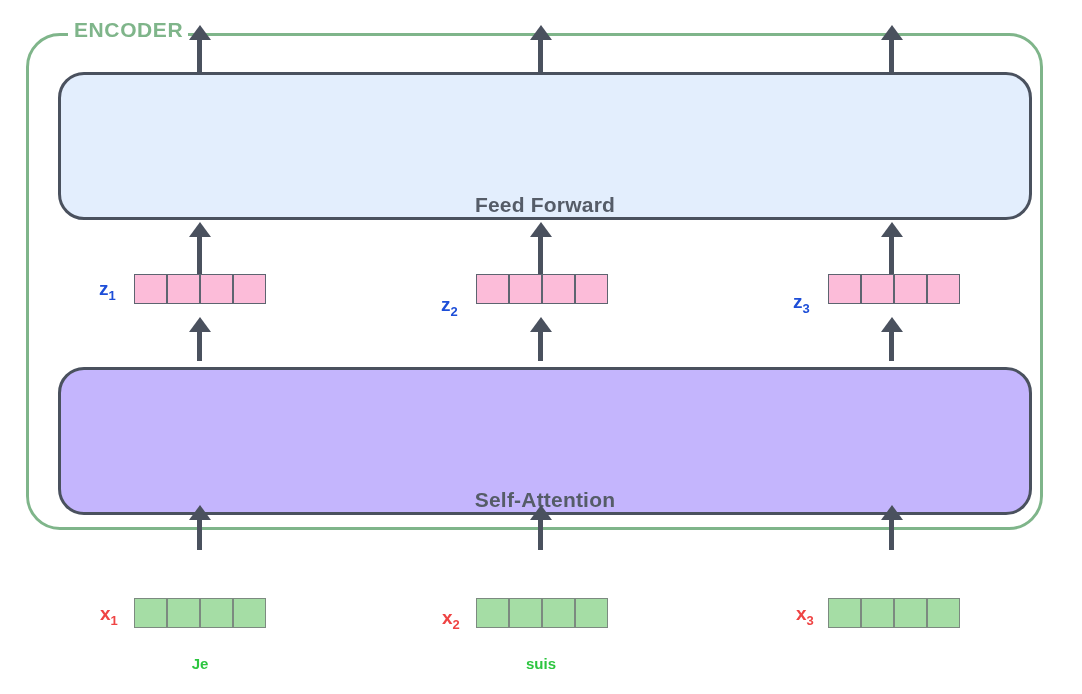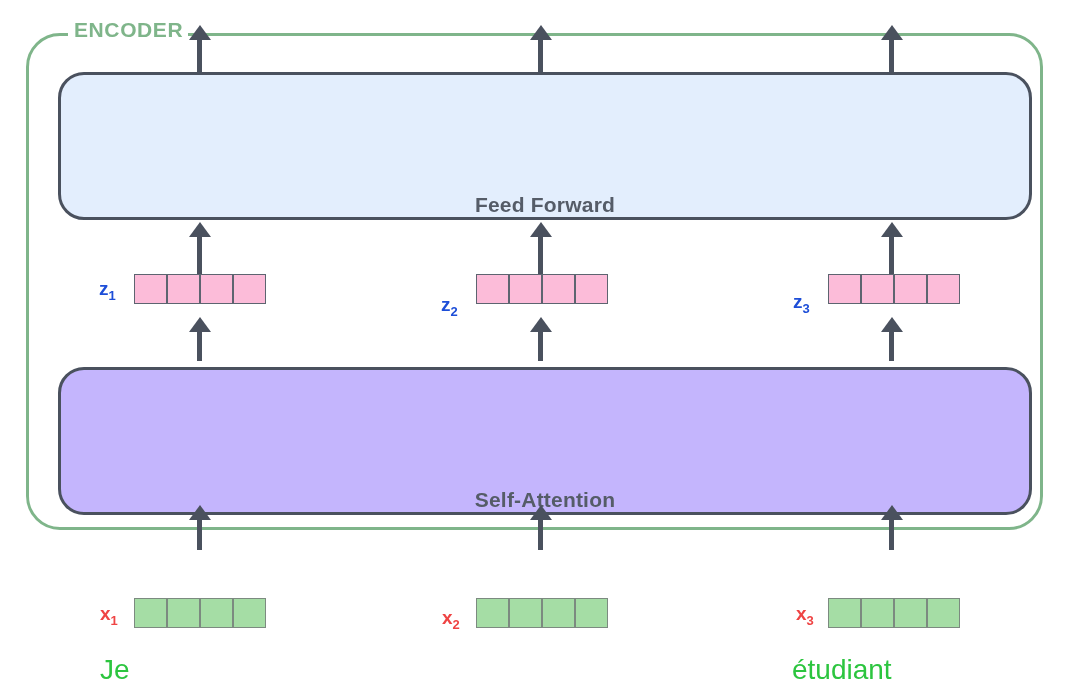--- a/index.html
+++ b/index.html
@@ -133,25 +133,25 @@
   }
   .vec-label sub {
     font-size: 13px;
     font-weight: bold;
   }
   .vec-label.green { color: #ef4444; }
   .vec-label.pink  { color: #1d4ed8; }
 
   .word-label {
     position: absolute;
-    font-size: 28px;
-    font-weight: normal;
+    font-size: 15px;
+    font-weight: bold;
     color: #2cc53f;
     white-space: nowrap;
-    text-align: left;
+    text-align: center;
     line-height: 1;
   }
 </style>
 </head>
 <body>
 
 <div id="canvas">
 
   <div class="encoder-frame"></div>
   <div class="encoder-label-mask"></div>
@@ -260,25 +260,25 @@
 
   <div class="vec-label green" style="left:442px; top:608px;">
     <span>x</span><sub>2</sub>
   </div>
   <div class="vector green" style="left:476px; top:598px;">
     <div class="cell"></div>
     <div class="cell"></div>
     <div class="cell"></div>
     <div class="cell"></div>
   </div>
+  <div class="word-label" style="left:441px; top:656px; width:200px;">suis</div>
 
   <div class="vec-label green" style="left:796px; top:604px;">
     <span>x</span><sub>3</sub>
   </div>
   <div class="vector green" style="left:828px; top:598px;">
     <div class="cell"></div>
     <div class="cell"></div>
     <div class="cell"></div>
     <div class="cell"></div>
   </div>
-  <div class="word-label" style="left:792px; top:656px; width:200px;">étudiant</div>
 
 </div>
 
 </body></html>

